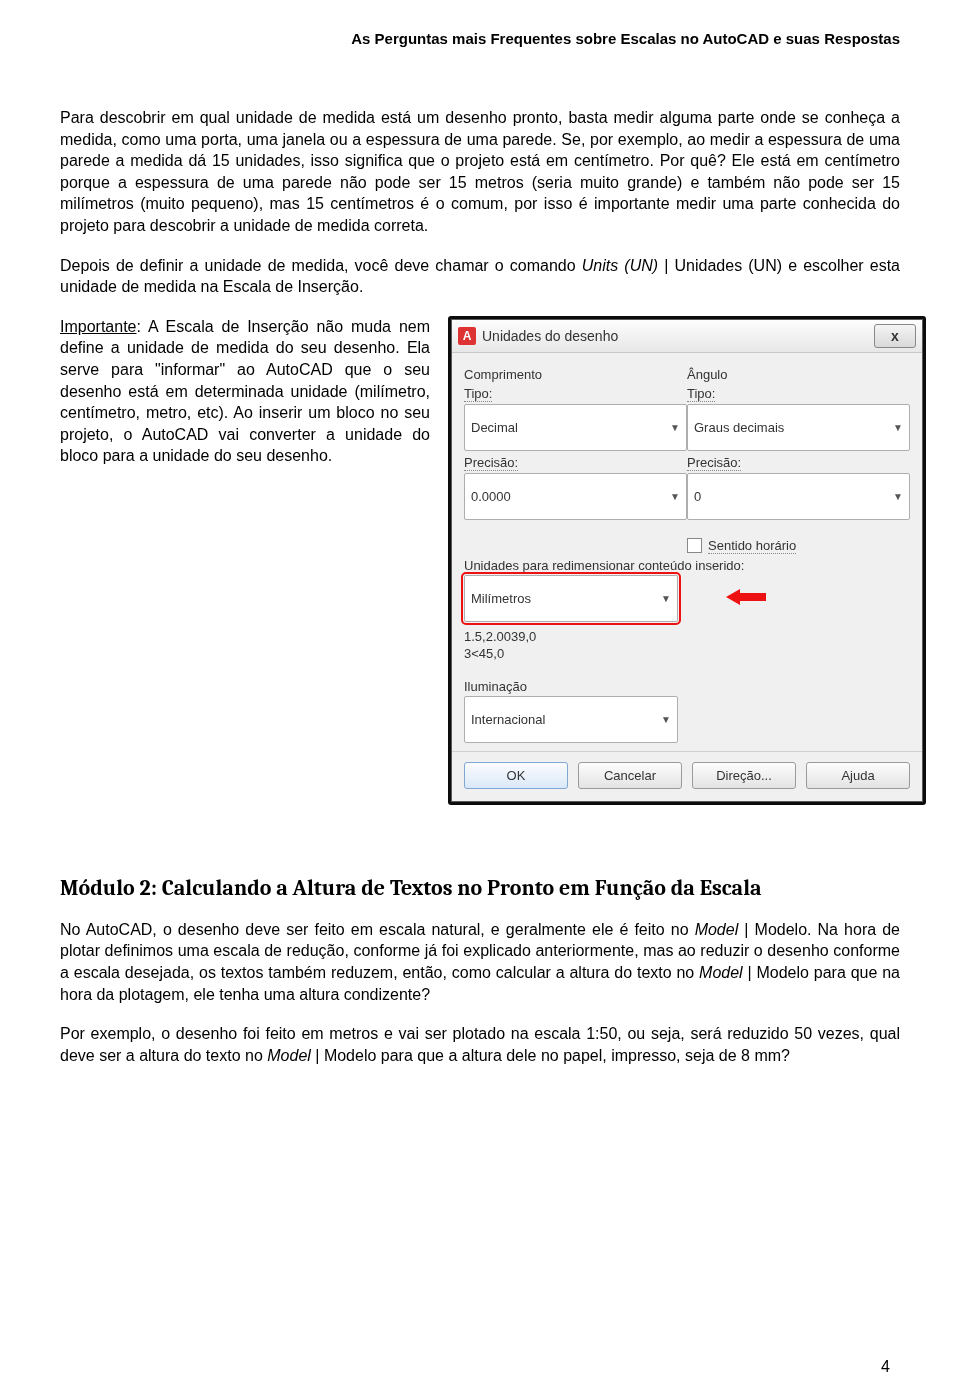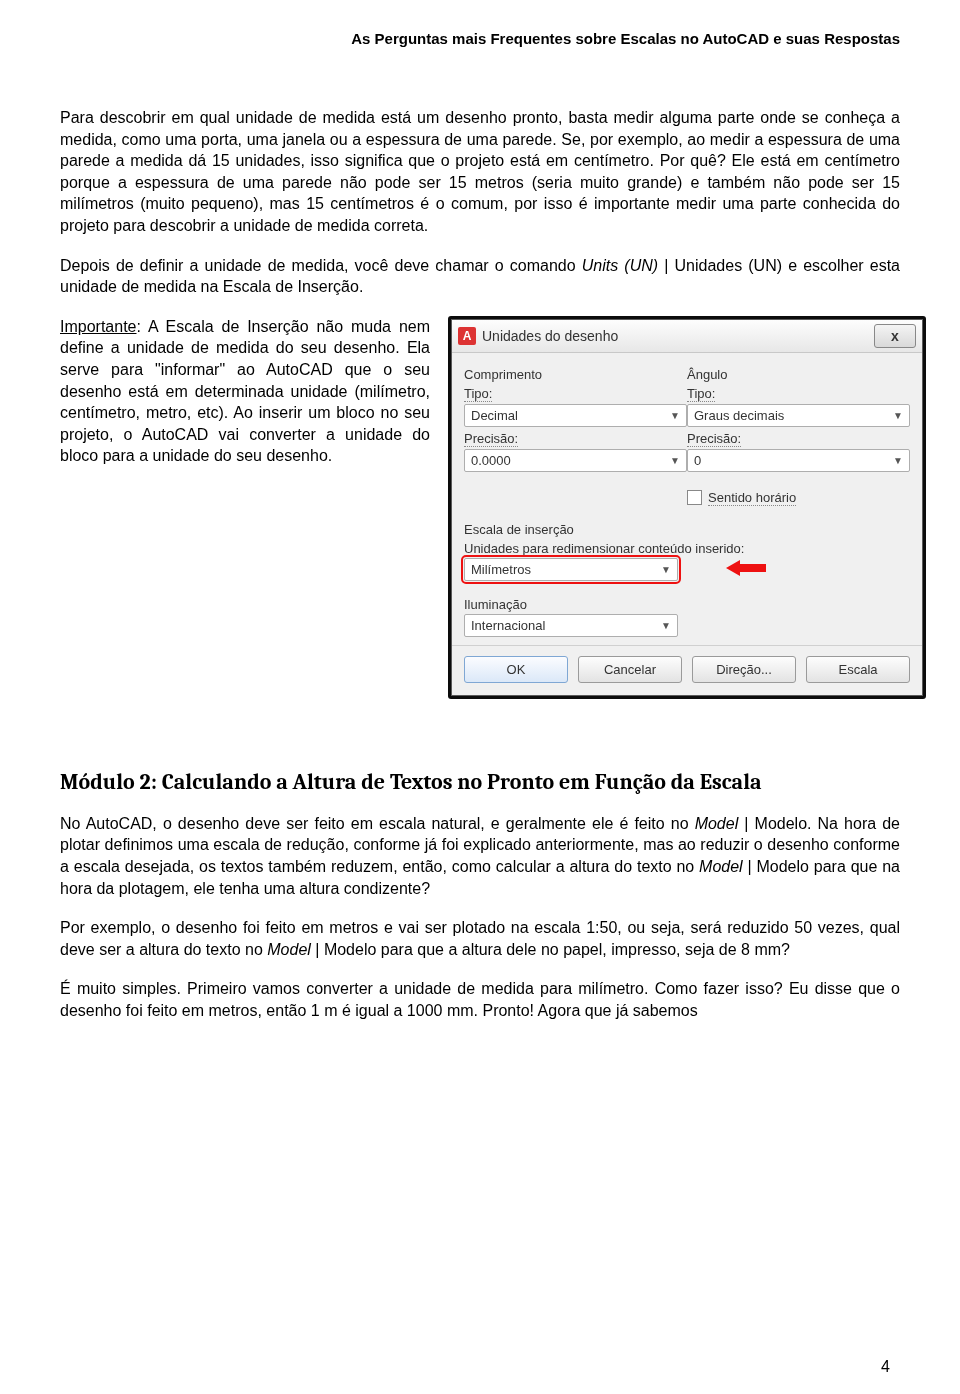--- a/index.html
+++ b/index.html
@@ -17,21 +17,21 @@
   .dlg-inner{background:#f0f0f0;border:1px solid #5a5a5a;}
   .dlg-title{display:flex;align-items:center;justify-content:space-between;background:linear-gradient(#fdfdfd,#e7e7e7);border-bottom:1px solid #c8c8c8;padding:4px 6px;}
   .dlg-title-left{display:flex;align-items:center;gap:6px;font-size:14px;}
   .dlg-title .icon-a{display:inline-flex;align-items:center;justify-content:center;width:18px;height:18px;background:#d33;color:#fff;font-weight:bold;border-radius:2px;font-size:12px;}
   .close-btn{width:40px;height:22px;background:linear-gradient(#f4f4f4,#d9d9d9);border:1px solid #888;border-radius:3px;display:flex;align-items:center;justify-content:center;font-size:14px;font-weight:bold;color:#333;}
   .dlg-body{padding:10px 12px 8px 12px;}
   .row2{display:flex;}
   .col{flex:1;}
   .lbl{font-size:13px;color:#333;margin-top:4px;}
   .lbl-u{border-bottom:1px dotted #888;display:inline-block;}
-  .sel{display:flex;align-items:center;justify-content:space-between;background:#fff;border:1px solid #aeaeae;padding:3px 6px;margin-top:2px;border-radius:2px;}
+  .sel{display:flex;align-items:center;justify-content:space-between;background:#fff;border:1px solid #aeaeae;padding:15px 6px;margin-top:2px;border-radius:2px;}
   .chev{font-size:10px;color:#555;}
   .chk-row{display:flex;align-items:center;gap:6px;margin-top:18px;justify-content:flex-start;}
   .chk{width:13px;height:13px;border:1px solid #888;background:#fff;}
   .group-lbl{margin-top:16px;font-size:13px;}
   .sel-hl{outline:2px solid #e11;outline-offset:1px;}
   .arrow-left{display:inline-block;margin-left:8px;color:#e11;}
   .arrow-left svg{display:block;}
   .sel-row{display:flex;align-items:center;gap:40px;}
   .example-block{font-size:13px;margin-top:6px;line-height:1.35;}
   .btn-row{display:flex;gap:10px;padding:10px 12px 12px 12px;background:#f0f0f0;border-top:1px solid #d0d0d0;justify-content:center;}
@@ -99,59 +99,61 @@
                   <span>0</span>
                   <span class="chev">▼</span>
                 </div>
                 <div class="chk-row">
                   <span class="chk"></span>
                   <span><span class="lbl-u">Sentido horário</span></span>
                 </div>
               </div>
             </div>
 
-            <div class="group-lbl">Escala de inserção</div>
             <div class="lbl">Unidades para redimensionar conteúdo inserido:</div>
             <div class="sel-row">
               <div class="sel sel-hl" style="width:200px;">
                 <span>Milímetros</span>
                 <span class="chev">▼</span>
               </div>
               <span class="arrow-left">
                 <svg width="40" height="20" viewBox="0 0 40 20">
                     <polygon points="0,10 14,2 14,6 40,6 40,14 14,14 14,18" fill="#e11"></polygon>
                   </svg>
               </span>
             </div>
 
+            <div class="example-block">
+              <div>1.5,2.0039,0</div>
+              <div>3&lt;45,0</div>
+            </div>
 
             <div class="group-lbl">Iluminação</div>
             <div class="sel" style="width:200px;">
               <span>Internacional</span>
               <span class="chev">▼</span>
             </div>
           </div>
 
           <div class="btn-row">
             <div class="btn btn-ok">OK</div>
             <div class="btn">Cancelar</div>
             <div class="btn">Direção...</div>
-            <div class="btn">Escala</div>
+            <div class="btn">Ajuda</div>
           </div>
         </div>
       </div>
     </div>
   </div>
 
   <div class="h2">Módulo 2: Calculando a Altura de Textos no Pronto em Função da Escala</div>
 
   <div class="body-text">
     <span>No AutoCAD, o desenho deve ser feito em escala natural, e geralmente ele é feito no </span><span class="italic">Model</span><span> | Modelo. Na hora de plotar definimos uma escala de redução, conforme já foi explicado anteriormente, mas ao reduzir o desenho conforme a escala desejada, os textos também reduzem, então, como calcular a altura do texto no </span><span class="italic">Model</span><span> | Modelo para que na hora da plotagem, ele tenha uma altura condizente?</span>
   </div>
 
   <div class="body-text">
     <span>Por exemplo, o desenho foi feito em metros e vai ser plotado na escala 1:50, ou seja, será reduzido 50 vezes, qual deve ser a altura do texto no </span><span class="italic">Model</span><span> | Modelo para que a altura dele no papel, impresso, seja de 8 mm?</span>
   </div>
 
-  <div class="body-text">É muito simples. Primeiro vamos converter a unidade de medida para milímetro. Como fazer isso? Eu disse que o desenho foi feito em metros, então 1 m é igual a 1000 mm. Pronto! Agora que já sabemos</div>
 
   <div class="page-num">4</div>
 </div>
 
 </body></html>

